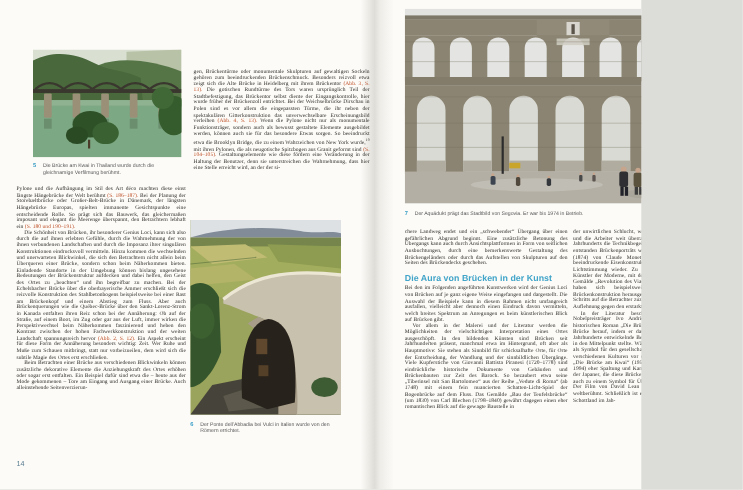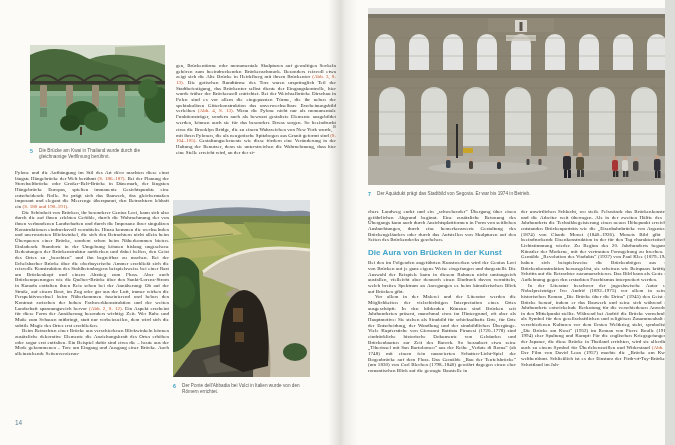--- a/index.html
+++ b/index.html
@@ -1,16 +1,16 @@
 <!DOCTYPE html>
 <html lang="de"><head>
 <meta charset="utf-8">
 <style>
   html,body{margin:0;padding:0;background:#dcdcd8;}
-  .spread{position:relative;width:665px;height:445px;background:#fcfbf7;overflow:hidden;
+  .spread{position:relative;width:583px;height:445px;background:#fcfbf7;overflow:hidden;
           font-family:"Liberation Serif","DejaVu Serif",serif;}
   .gutter{position:absolute;left:328px;top:0;width:30px;height:445px;pointer-events:none;
           background:linear-gradient(90deg,rgba(0,0,0,0) 0%,rgba(70,65,55,0.16) 42%,rgba(110,105,95,0.10) 58%,rgba(0,0,0,0) 100%);}
   .photo{position:absolute;display:block;}
   .col{position:absolute;text-align:justify;font-size:5px;line-height:5.65px;color:#2e2c28;
        letter-spacing:0.05px;}
   .col p{margin:0;}
   .col p.indent{text-indent:7px;}
   .ref{color:#bf4e26;}
   .sup{vertical-align:super;font-size:3.4px;}

